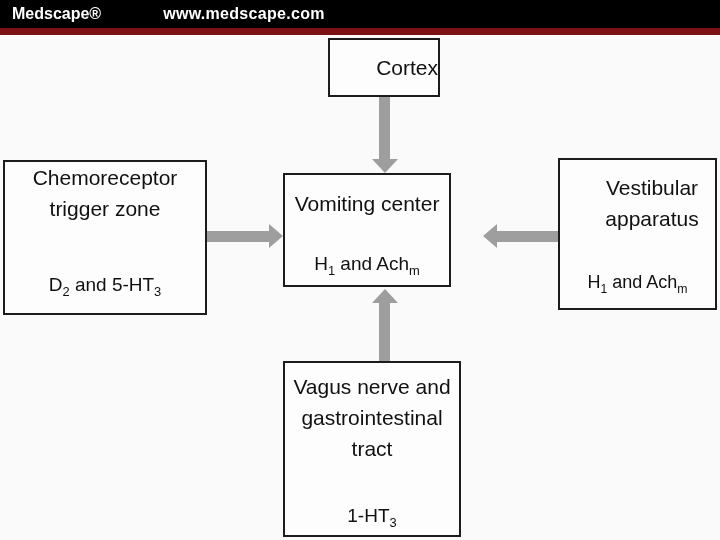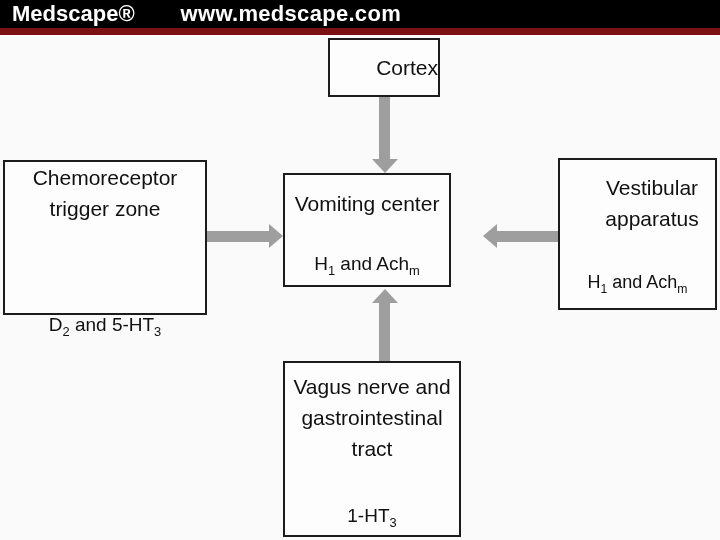--- a/index.html
+++ b/index.html
@@ -19,24 +19,24 @@
   
   .header {
     position: absolute;
     top: 0; left: 0;
     width: 720px; height: 28px;
     background: var(--header-bg, #000000);
     color: var(--header-text, #ffffff);
     display: flex;
     align-items: center;
     font-weight: bold;
-    font-size: 22px;
+    font-size: 16px;
   }
   .header .brand { margin-left: 12px; }
-  .header .site  { margin-left: 46px; letter-spacing: 0.3px; }
+  .header .site  { margin-left: 62px; letter-spacing: 0.3px; }
   .accent-line {
     position: absolute;
     top: 28px; left: 0;
     width: 720px; height: 7px;
     background: var(--accent-line, #7c1115);
   }
   
   .node {
     position: absolute;
     box-sizing: border-box;
@@ -59,21 +59,21 @@
   .node-cortex {
     left: 328px; top: 38px;
     width: 112px; height: 59px;
     display: flex; align-items: center; justify-content: flex-end;
   }
   .node-ctz {
     left: 3px; top: 160px;
     width: 204px; height: 155px;
   }
   .node-ctz .title { padding-top: 0; }
-  .node-ctz .receptors { top: 112px; margin-top: 40px; }
+  .node-ctz .receptors { top: 112px; }
 
   .node-vc {
     left: 283px; top: 173px;
     width: 168px; height: 114px;
   }
   .node-vc .title { padding-top: 13px; }
   .node-vc .receptors { top: 78px; }
 
   .node-vestibular {
     left: 558px; top: 158px;

